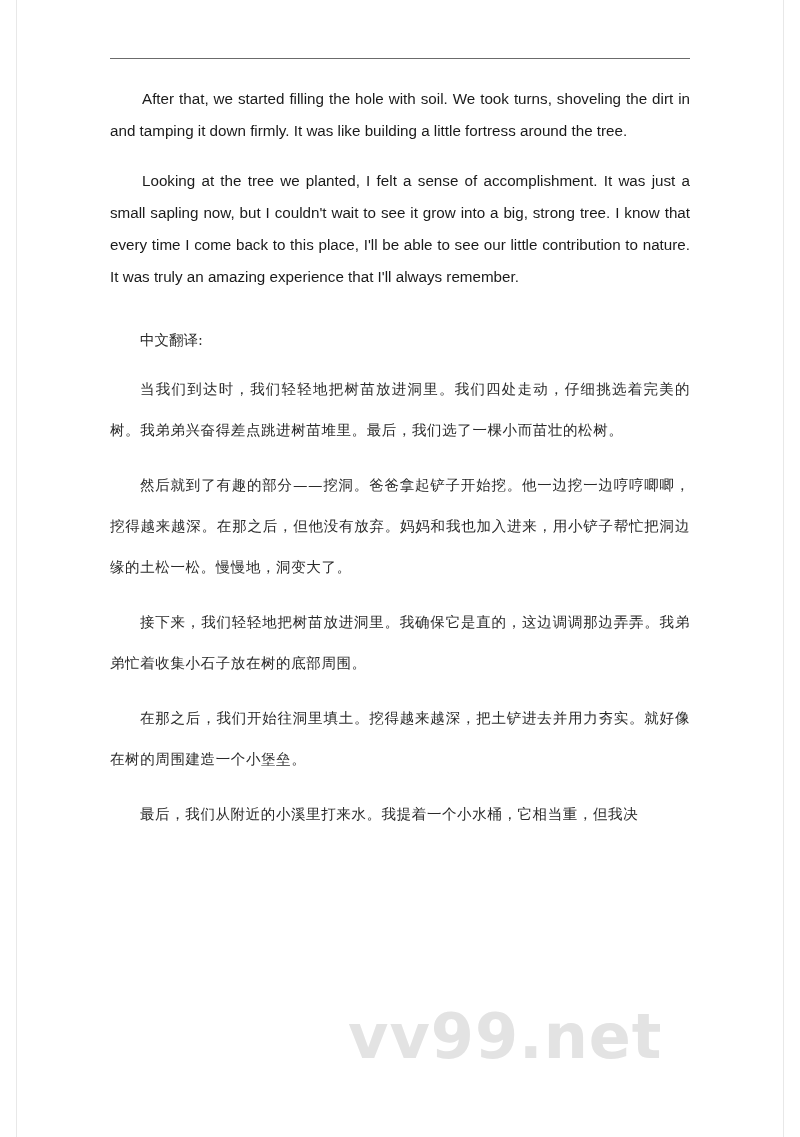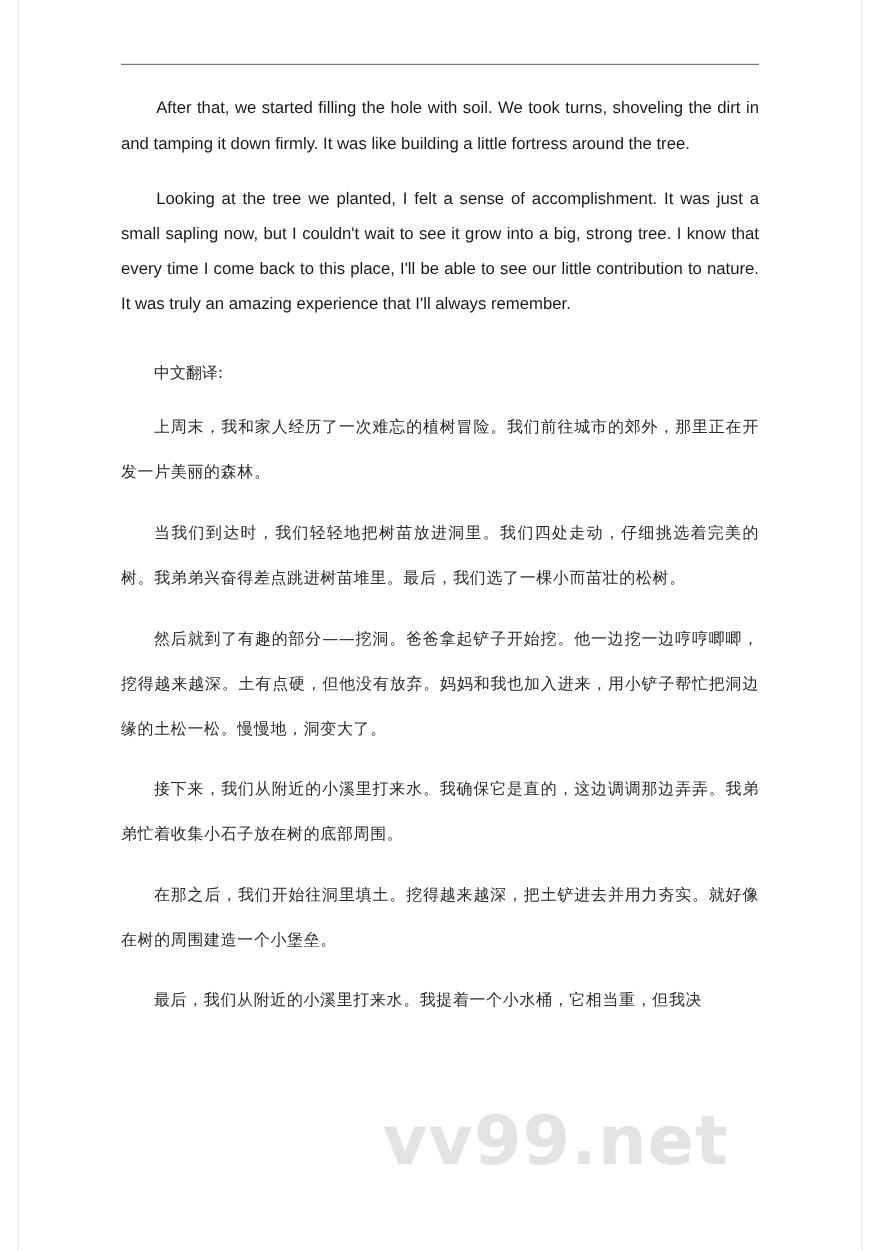--- a/index.html
+++ b/index.html
@@ -117,27 +117,26 @@
 
     <div class="top-rule"></div>
 
     <p class="para-en first">After that, we started filling the hole with soil. We took turns, shoveling the dirt in and tamping it down firmly. It was like building a little fortress around the tree.</p>
 
 
     <p class="para-en">Looking at the tree we planted, I felt a sense of accomplishment. It was just a small sapling now, but I couldn't wait to see it grow into a big, strong tree. I know that every time I come back to this place, I'll be able to see our little contribution to nature. It was truly an amazing experience that I'll always remember.</p>
 
     <p class="para-cn-label">中文翻译:</p>
 
-    <p class="para-cn">上周末，我和家人经历了一次难忘的植树冒险。我们前往城市的郊外，那里正在开发一片美丽的森林。</p>
 
     <p class="para-cn">当我们到达时，我们轻轻地把树苗放进洞里。我们四处走动，仔细挑选着完美的树。我弟弟兴奋得差点跳进树苗堆里。最后，我们选了一棵小而苗壮的松树。</p>
 
-    <p class="para-cn">然后就到了有趣的部分——挖洞。爸爸拿起铲子开始挖。他一边挖一边哼哼唧唧，挖得越来越深。土有点硬，但他没有放弃。妈妈和我也加入进来，用小铲子帮忙把洞边缘的土松一松。慢慢地，洞变大了。</p>
+    <p class="para-cn">然后就到了有趣的部分——挖洞。爸爸拿起铲子开始挖。他一边挖一边哼哼唧唧，挖得越来越深。在那之后，但他没有放弃。妈妈和我也加入进来，用小铲子帮忙把洞边缘的土松一松。慢慢地，洞变大了。</p>
 
-    <p class="para-cn">接下来，我们从附近的小溪里打来水。我确保它是直的，这边调调那边弄弄。我弟弟忙着收集小石子放在树的底部周围。</p>
+    <p class="para-cn">接下来，我们轻轻地把树苗放进洞里。我确保它是直的，这边调调那边弄弄。我弟弟忙着收集小石子放在树的底部周围。</p>
 
     <p class="para-cn">在那之后，我们开始往洞里填土。挖得越来越深，把土铲进去并用力夯实。就好像在树的周围建造一个小堡垒。</p>
 
     <p class="para-cn">最后，我们从附近的小溪里打来水。我提着一个小水桶，它相当重，但我决</p>
 
   </div>
 
   <div class="watermark">vv99.net</div>
 
 </div>

